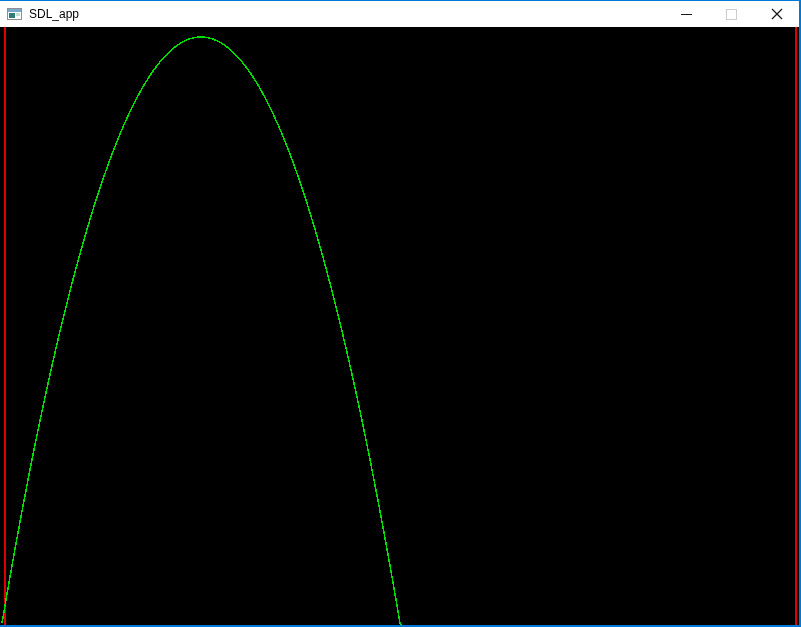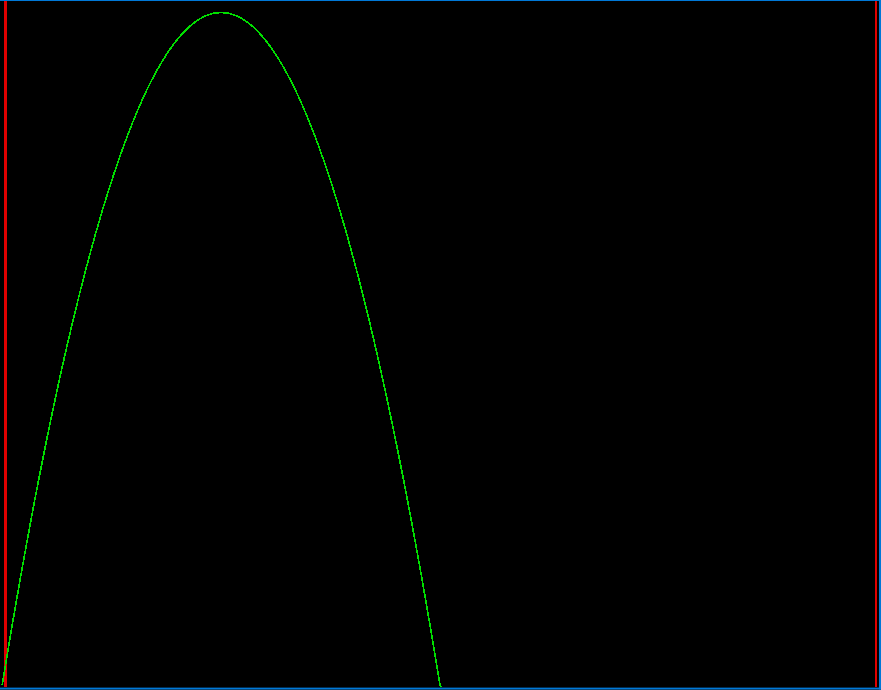--- a/index.html
+++ b/index.html
@@ -87,20 +87,44 @@
     width: 100%;
     height: 100%;
     display: block;
   }
 </style>
 </head>
 <body>
 
 <div class="window">
 
+  <div class="titlebar">
+    <svg class="app-icon" viewBox="0 0 16 16" aria-hidden="true">
+      <rect x="0.5" y="2.5" width="14" height="11" fill="#fdfdfd" stroke="#8f8f8f" stroke-width="1"></rect>
+      <rect x="1" y="3" width="13" height="3" fill="#7aa7cb"></rect>
+      <rect x="2" y="7" width="6" height="5" fill="#2e7d78"></rect>
+      <rect x="9" y="7" width="4" height="3" fill="#bfe0c9"></rect>
+    </svg>
+    <span class="title-text">SDL_app</span>
+
+    <div class="caption-buttons">
+      <button class="caption-btn" title="Minimize">
+        <span class="minimize-glyph"></span>
+      </button>
+      <button class="caption-btn" title="Maximize">
+        <span class="maximize-glyph"></span>
+      </button>
+      <button class="caption-btn" title="Close">
+        <svg class="close-glyph" viewBox="0 0 12 12" aria-hidden="true">
+          <line x1="1" y1="1" x2="11" y2="11" stroke="#1a1a1a" stroke-width="1.2"></line>
+          <line x1="11" y1="1" x2="1" y2="11" stroke="#1a1a1a" stroke-width="1.2"></line>
+        </svg>
+      </button>
+    </div>
+  </div>
 
   <div class="canvas-area">
     <svg class="canvas-svg" preserveAspectRatio="none" aria-hidden="true" viewBox="0 0 799 598">
         <line x1="5" x2="5" y1="0" y2="598" stroke="#e00000" stroke-width="2" shape-rendering="crispEdges"></line>
         <line x1="796" x2="796" y1="0" y2="598" stroke="#e00000" stroke-width="2" shape-rendering="crispEdges"></line>
         <polyline points="2,596.1 3,590.2 4,584.4 5,578.6 6,572.8 7,567.0 8,561.3 9,555.6 10,549.9 11,544.3 12,538.7 13,533.1 14,527.5 15,522.0 16,516.5 17,511.1 18,505.6 19,500.2 20,494.9 21,489.5 22,484.2 23,478.9 24,473.7 25,468.4 26,463.3 27,458.1 28,452.9 29,447.8 30,442.8 31,437.7 32,432.7 33,427.7 34,422.8 35,417.8 36,412.9 37,408.1 38,403.2 39,398.4 40,393.6 41,388.9 42,384.2 43,379.5 44,374.8 45,370.2 46,365.6 47,361.0 48,356.5 49,351.9 50,347.5 51,343.0 52,338.6 53,334.2 54,329.8 55,325.5 56,321.2 57,316.9 58,312.6 59,308.4 60,304.2 61,300.1 62,296.0 63,291.9 64,287.8 65,283.7 66,279.7 67,275.7 68,271.8 69,267.9 70,264.0 71,260.1 72,256.3 73,252.5 74,248.7 75,245.0 76,241.3 77,237.6 78,233.9 79,230.3 80,226.7 81,223.1 82,219.6 83,216.1 84,212.6 85,209.1 86,205.7 87,202.3 88,199.0 89,195.7 90,192.4 91,189.1 92,185.8 93,182.6 94,179.4 95,176.3 96,173.2 97,170.1 98,167.0 99,164.0 100,161.0 101,158.0 102,155.1 103,152.1 104,149.3 105,146.4 106,143.6 107,140.8 108,138.0 109,135.3 110,132.6 111,129.9 112,127.2 113,124.6 114,122.0 115,119.5 116,116.9 117,114.4 118,112.0 119,109.5 120,107.1 121,104.7 122,102.4 123,100.0 124,97.7 125,95.5 126,93.3 127,91.0 128,88.9 129,86.7 130,84.6 131,82.5 132,80.5 133,78.4 134,76.4 135,74.5 136,72.5 137,70.6 138,68.7 139,66.9 140,65.1 141,63.3 142,61.5 143,59.8 144,58.1 145,56.4 146,54.8 147,53.2 148,51.6 149,50.0 150,48.5 151,47.0 152,45.5 153,44.1 154,42.7 155,41.3 156,40.0 157,38.7 158,37.4 159,36.1 160,34.9 161,33.7 162,32.5 163,31.4 164,30.3 165,29.2 166,28.1 167,27.1 168,26.1 169,25.2 170,24.2 171,23.3 172,22.4 173,21.6 174,20.8 175,20.0 176,19.3 177,18.5 178,17.8 179,17.2 180,16.5 181,15.9 182,15.3 183,14.8 184,14.3 185,13.8 186,13.3 187,12.9 188,12.5 189,12.1 190,11.8 191,11.5 192,11.2 193,10.9 194,10.7 195,10.5 196,10.4 197,10.2 198,10.1 199,10.1 200,10.0 201,10.0 202,10.0 203,10.1 204,10.1 205,10.2 206,10.4 207,10.5 208,10.7 209,10.9 210,11.2 211,11.5 212,11.8 213,12.1 214,12.5 215,12.9 216,13.3 217,13.8 218,14.3 219,14.8 220,15.3 221,15.9 222,16.5 223,17.2 224,17.8 225,18.5 226,19.3 227,20.0 228,20.8 229,21.6 230,22.4 231,23.3 232,24.2 233,25.2 234,26.1 235,27.1 236,28.1 237,29.2 238,30.3 239,31.4 240,32.5 241,33.7 242,34.9 243,36.1 244,37.4 245,38.7 246,40.0 247,41.3 248,42.7 249,44.1 250,45.5 251,47.0 252,48.5 253,50.0 254,51.6 255,53.2 256,54.8 257,56.4 258,58.1 259,59.8 260,61.5 261,63.3 262,65.1 263,66.9 264,68.7 265,70.6 266,72.5 267,74.5 268,76.4 269,78.4 270,80.5 271,82.5 272,84.6 273,86.7 274,88.9 275,91.0 276,93.3 277,95.5 278,97.7 279,100.0 280,102.4 281,104.7 282,107.1 283,109.5 284,112.0 285,114.4 286,116.9 287,119.5 288,122.0 289,124.6 290,127.2 291,129.9 292,132.6 293,135.3 294,138.0 295,140.8 296,143.6 297,146.4 298,149.3 299,152.1 300,155.1 301,158.0 302,161.0 303,164.0 304,167.0 305,170.1 306,173.2 307,176.3 308,179.4 309,182.6 310,185.8 311,189.1 312,192.4 313,195.7 314,199.0 315,202.3 316,205.7 317,209.1 318,212.6 319,216.1 320,219.6 321,223.1 322,226.7 323,230.3 324,233.9 325,237.6 326,241.3 327,245.0 328,248.7 329,252.5 330,256.3 331,260.1 332,264.0 333,267.9 334,271.8 335,275.7 336,279.7 337,283.7 338,287.8 339,291.9 340,296.0 341,300.1 342,304.2 343,308.4 344,312.6 345,316.9 346,321.2 347,325.5 348,329.8 349,334.2 350,338.6 351,343.0 352,347.5 353,351.9 354,356.5 355,361.0 356,365.6 357,370.2 358,374.8 359,379.5 360,384.2 361,388.9 362,393.6 363,398.4 364,403.2 365,408.1 366,412.9 367,417.8 368,422.8 369,427.7 370,432.7 371,437.7 372,442.8 373,447.8 374,452.9 375,458.1 376,463.3 377,468.4 378,473.7 379,478.9 380,484.2 381,489.5 382,494.9 383,500.2 384,505.6 385,511.1 386,516.5 387,522.0 388,527.5 389,533.1 390,538.7 391,544.3 392,549.9 393,555.6 394,561.3 395,567.0 396,572.8 397,578.6 398,584.4 399,590.2 400,596.1 401,598.0" fill="none" stroke="#00df00" stroke-width="1.5" shape-rendering="crispEdges"></polyline>
       </svg>
   </div>
 
 </div>

